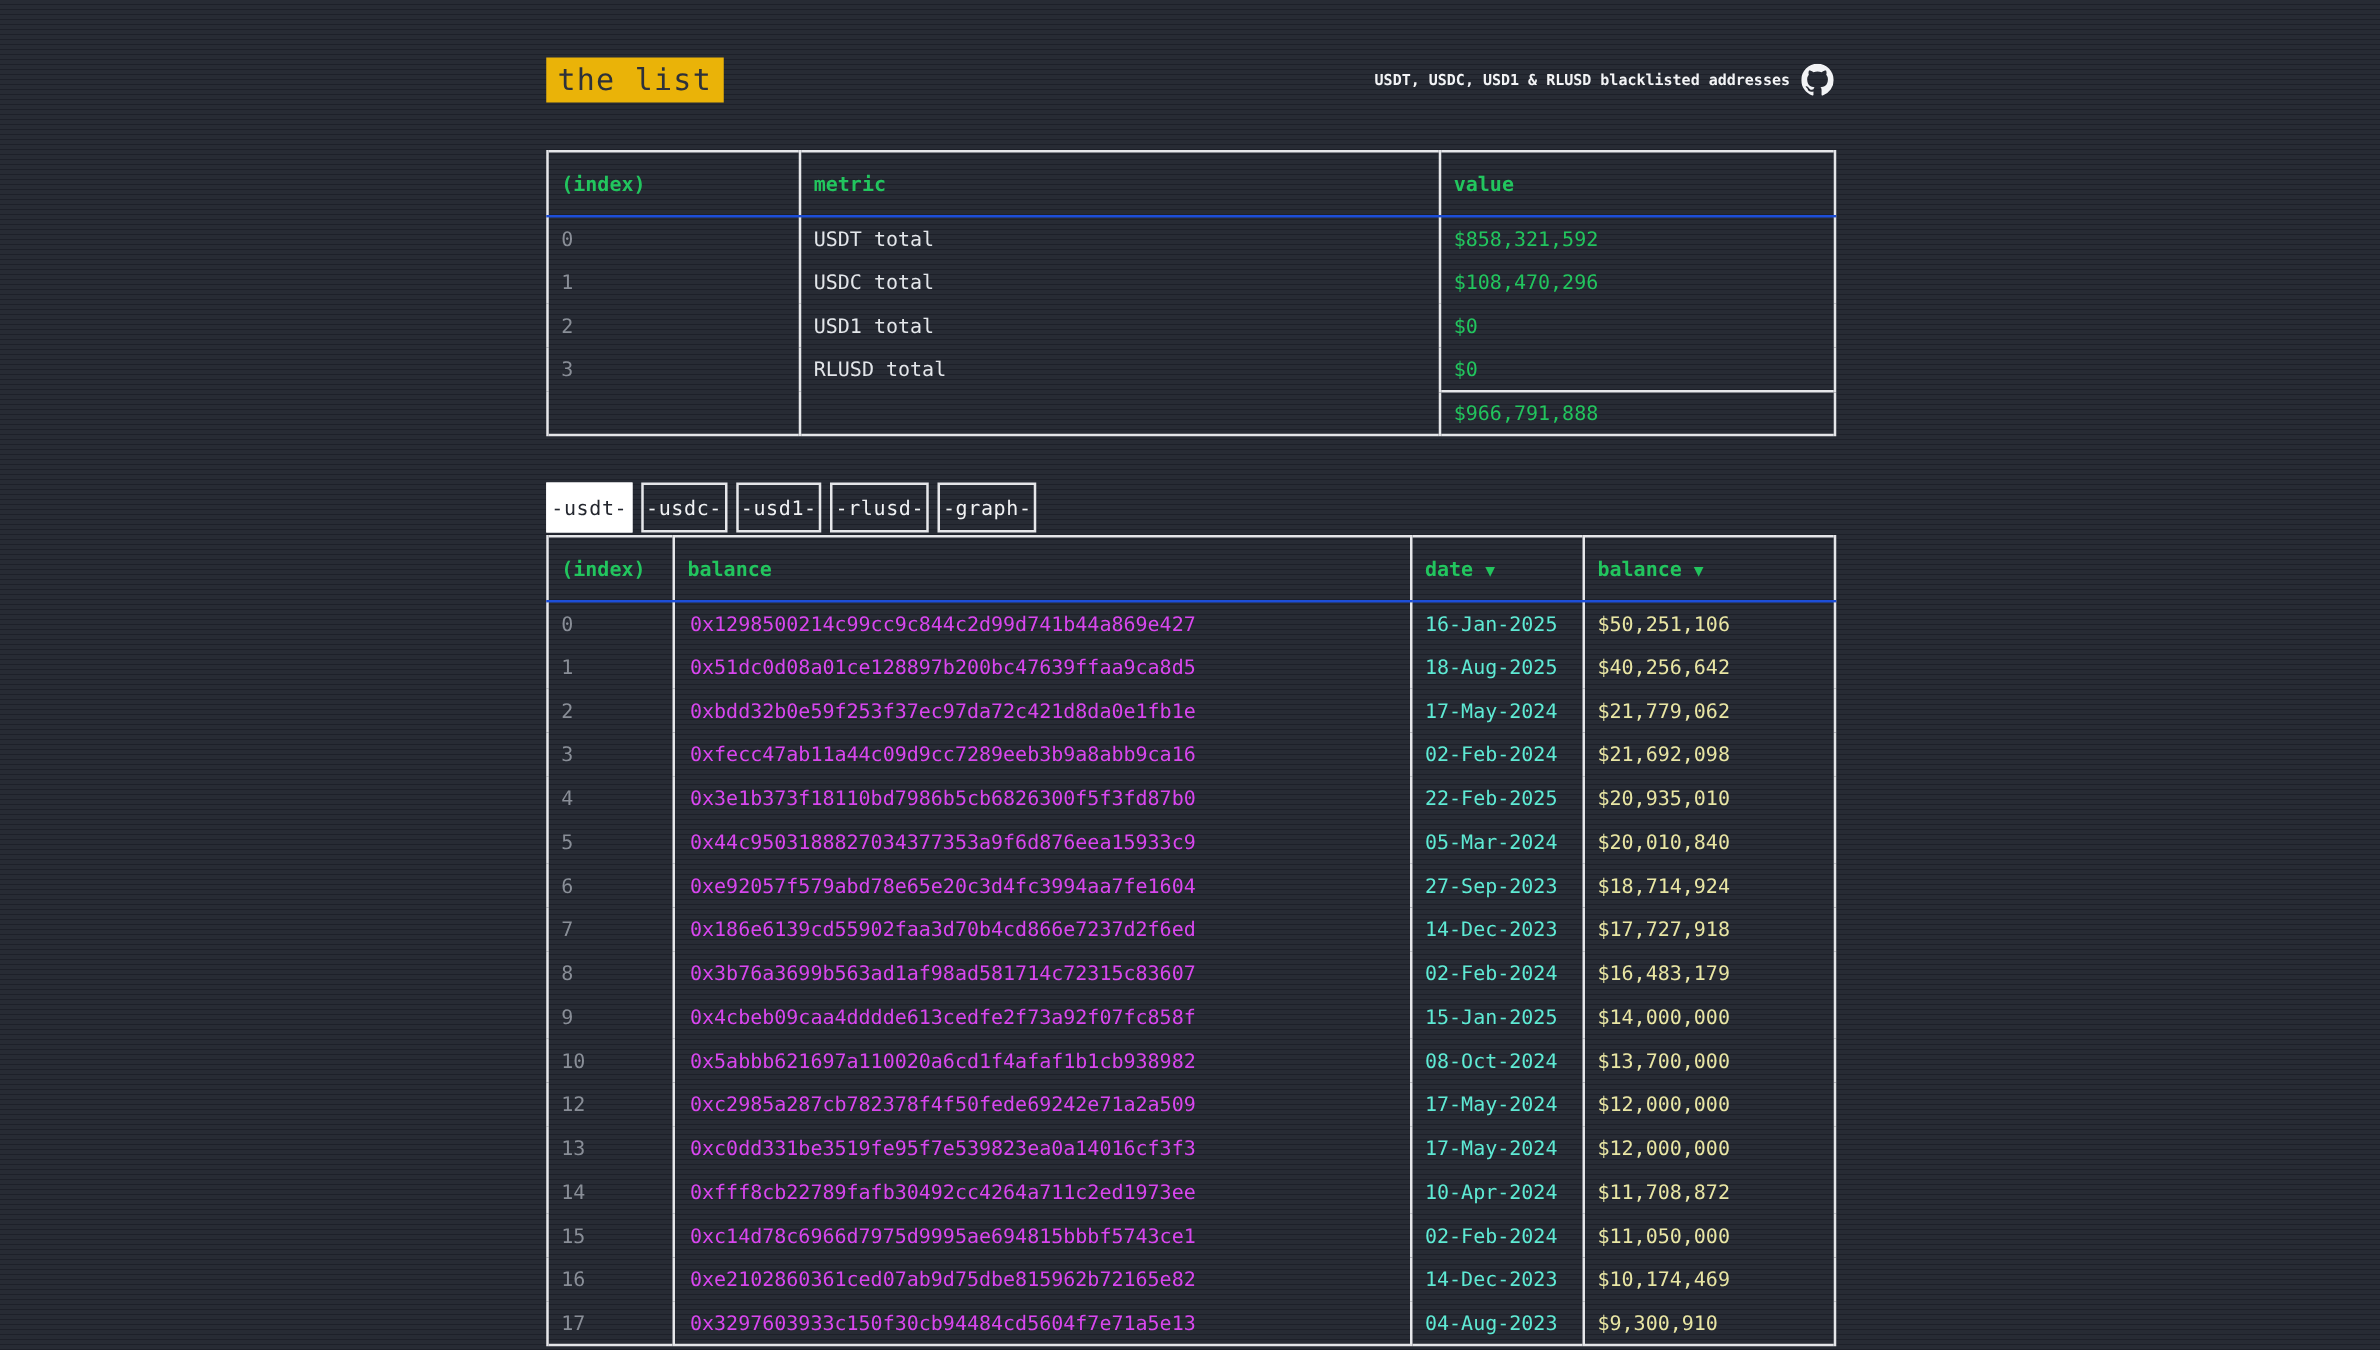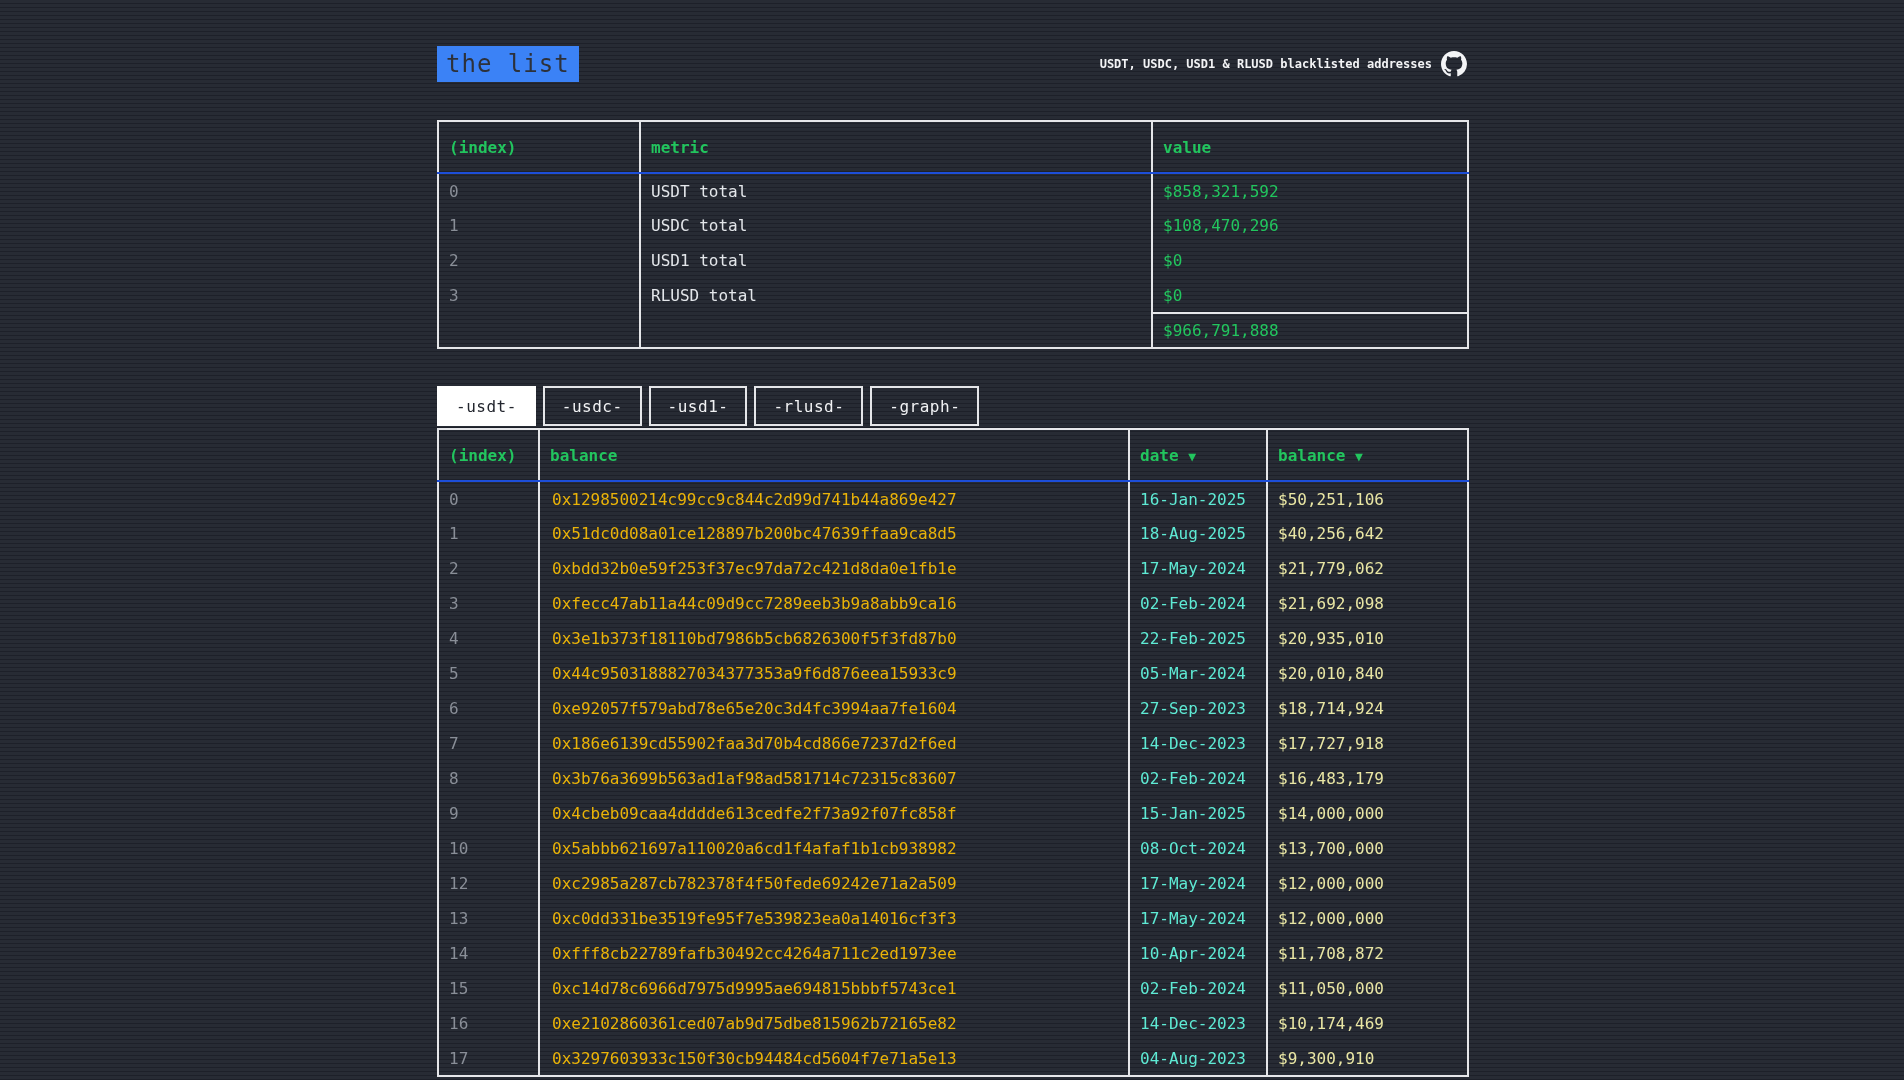--- a/index.html
+++ b/index.html
@@ -9,21 +9,21 @@
     background-image: repeating-linear-gradient(180deg,
       #272b34 0px, #272b34 3px, #1d2029 3px, #1d2029 4px);
     font-family: "DejaVu Sans Mono", "Liberation Mono", monospace;
     color: #f1f2f4;
   }
   .content { width: 1030px; margin: 0 auto; padding-top: 44px; }
 
   
   .header { display: flex; justify-content: space-between; align-items: center; height: 40px; }
   .page-title {
-    background: #3b82f6;
+    background: #eab308;
     color: #2d313a;
     font-size: 24px;
     padding: 4px 9px;
     letter-spacing: 1px;
   }
   .header-right { display: flex; align-items: center; gap: 9px; }
   .subtitle { font-size: 12px; font-weight: bold; color: #f3f4f6; }
   .gh-icon { width: 26px; height: 26px; display: block; cursor: pointer; }
 
   
@@ -44,33 +44,33 @@
   .c-metric { color: #e3e6ea; }
   .c-value  { color: #22c55e; margin-top: 19px; }
   .total-cell { border-top: 2px solid #e5e6e9; height: 21px; }
 
   
   .tab-bar { display: flex; gap: 7px; margin-top: 37px; }
   .tab {
     font-family: inherit;
     font-size: 16px;
     height: 40px;
-    padding: 0 17px;
+    padding: 0 2px;
     background: transparent;
     color: #f1f2f4;
     border: 2px solid #e5e6e9;
     cursor: pointer;
     letter-spacing: 0.5px;
   }
   .tab.active { background: #ffffff; color: #23262e; border-color: #ffffff; }
 
   
   .main-table { margin-top: 2px; }
   .c-index   { color: #898e97; }
-  .c-account { color: #eab308; }
+  .c-account { color: #d946ef; }
   .c-date    { color: #5eead4; }
   .c-balance { color: #e9e6a4; }
   .c-account { padding-left: 12px; }
 </style>
 </head>
 <body>
 
 <div class="content">
 
   <div class="header">

